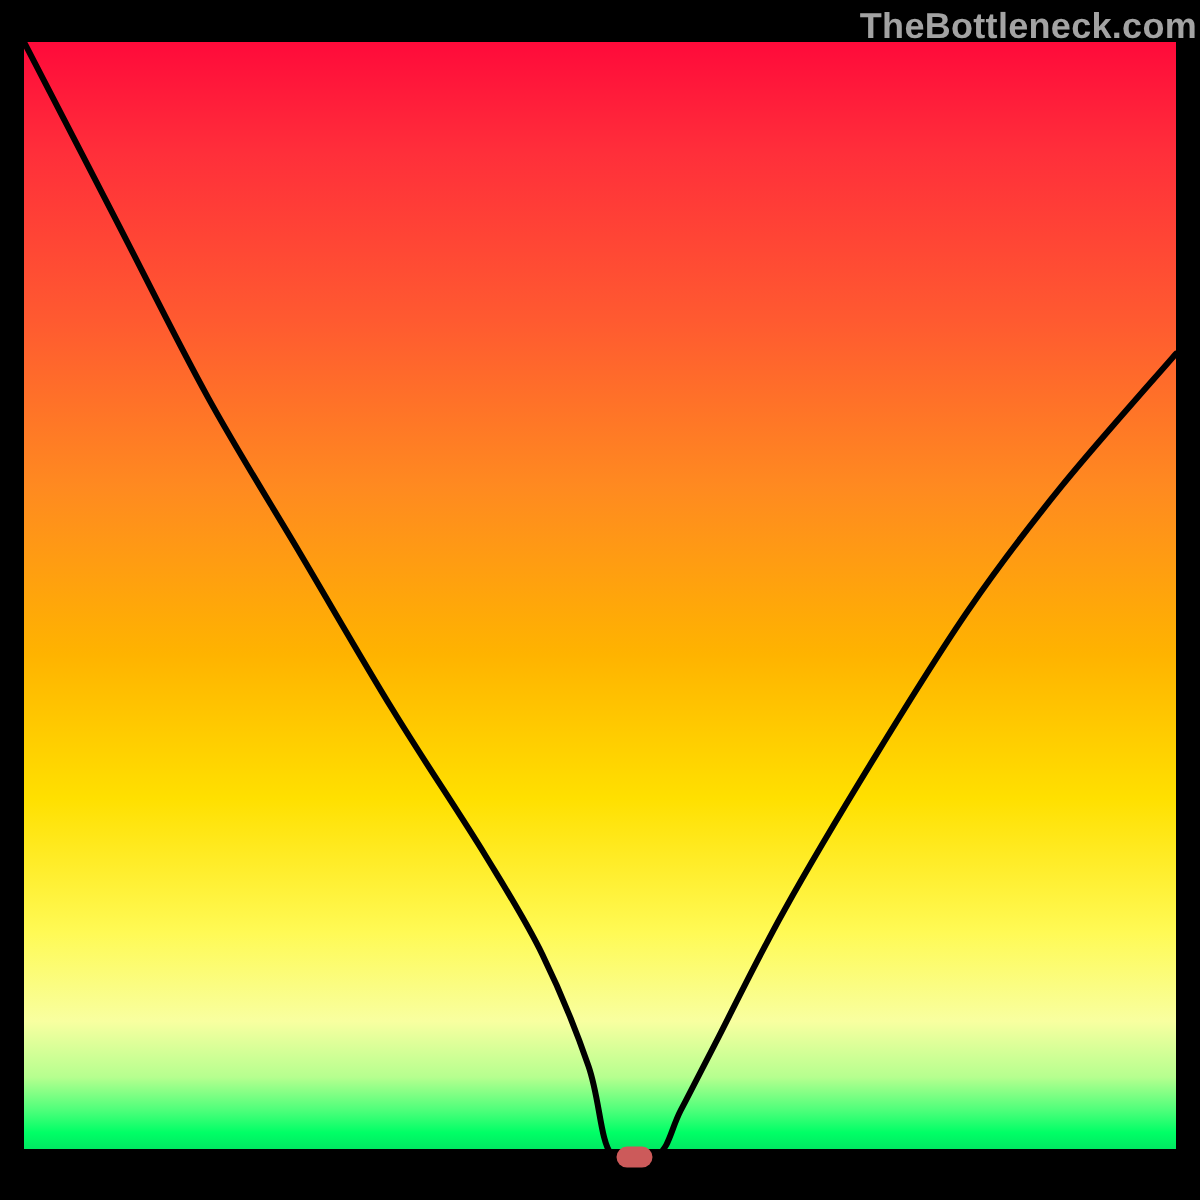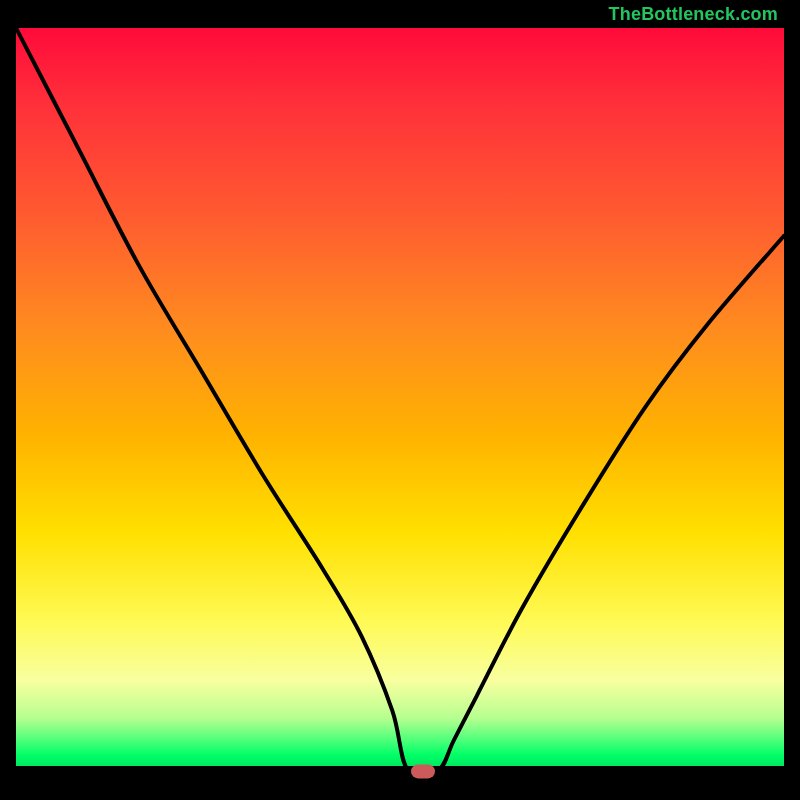--- a/index.html
+++ b/index.html
@@ -13,23 +13,23 @@
   }
   .frame {
     position: relative;
     width: 800px;
     height: 800px;
     background: #000;
   }
   .watermark {
     position: absolute;
     top: 4px;
-    right: 22px;
-    color: #22c55e;
-    font-size: 18px;
+    right: 2px;
+    color: #a3a3a3;
+    font-size: 24px;
     font-weight: 600;
     letter-spacing: 0.2px;
   }
   .plot-area {
     position: absolute;
     left: 16px;
     top: 28px;
     width: 768px;
     height: 742px;
     

